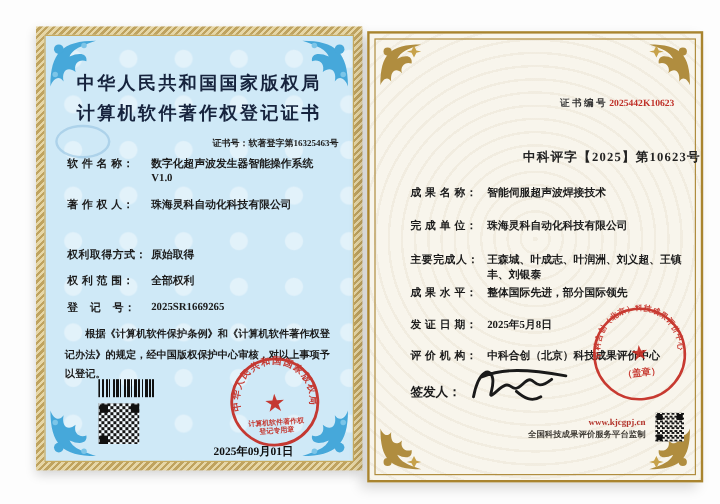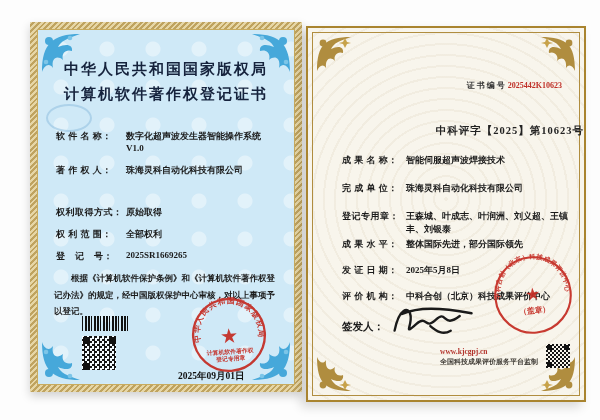--- a/index.html
+++ b/index.html
@@ -53,21 +53,21 @@
   .cr-title { position:absolute; top:60px; left:0; right:0; text-align:center;
     font-size:20px; font-weight:700; letter-spacing:4px; color:#1c1c1c; }
   .cr-sub { position:absolute; top:96px; left:0; right:0; text-align:right;
     font-size:10.5px; font-weight:700; color:#222; letter-spacing:1px; }
   .cr-row { position:absolute; left:34px; right:12px; font-size:9px; color:#1b1b1b; }
   .cr-row .lbl { position:absolute; left:0; width:60px; font-weight:700; letter-spacing:.5px; }
   .cr-row .val { position:absolute; left:64px; right:0; font-weight:600; }
   .cr-issuer { position:absolute; left:34px; top:292px; font-size:10.5px; font-weight:700; color:#1b1b1b; }
   .signature { position:absolute; left:76px; top:268px; width:96px; height:50px; transform:rotate(-4deg); }
   .seal-right { left:184px; top:226px; width:82px; height:82px; transform:rotate(-6deg); }
-  .cr-footer { position:absolute; right:46px; top:318px; line-height:1.5; }
+  .cr-footer { position:absolute; right:46px; top:318px; text-align:right; line-height:1.5; }
   .cr-url { font-size:7.5px; font-weight:700; color:#b3342c; }
   .cr-made { font-size:7px; color:#44403a; font-weight:700; }
   .qr2 { position:absolute; right:14px; top:316px; width:24px; height:24px;
     background:repeating-conic-gradient(#151515 0 25%, #f8f5ec 0 50%) 0 0/4px 4px; }
   .qr2::before { content:""; position:absolute; left:1px; top:1px; width:5px; height:5px;
     background:#111; box-shadow:17px 0 0 #111, 0 17px 0 #111; }
   .orn { position:absolute; width:40px; height:40px; }
   .orn-tl { left:7px; top:7px; } .orn-tr { right:7px; top:7px; transform:scaleX(-1); }
   .orn-bl { left:7px; bottom:7px; transform:scaleY(-1); } .orn-br { right:7px; bottom:7px; transform:scale(-1,-1); }
 </style>
@@ -100,20 +100,23 @@
       <svg class="fl fl-br" viewBox="0 0 44 44">
         <path d="M2,40 C2,12 12,2 40,2 C26,7 21,9 18,15 C27,11 33,13 32,19 C26,17 21,21 23,28 C17,23 11,26 13,36 C9,30 4,34 2,40 Z" fill="#46a8da"></path>
         <circle cx="9" cy="9" r="4" fill="#46a8da"></circle>
           <circle cx="30" cy="6" r="2.3" fill="#7cc5e8"></circle>
           <circle cx="6" cy="30" r="2.3" fill="#7cc5e8"></circle>
       </svg>
 
       <div class="cl-t1">中华人民共和国国家版权局</div>
       <div class="cl-t2">计算机软件著作权登记证书</div>
 
+      <div class="cl-certno">
+        <span>证书号：</span><span>软著登字第16325463号</span>
+      </div>
 
       <div class="cl-emblem"></div>
 
       <div class="cl-row" style="top:100px">
         <span class="lbl">软 件 名 称：</span>
         <span class="val">
           <span style="display:block">数字化超声波发生器智能操作系统</span>
           <span style="display:block">V1.0</span>
         </span>
       </div>
@@ -186,21 +189,21 @@
 
     <div class="cr-row" style="top:126px">
       <span class="lbl">成 果 名 称：</span>
       <span class="val">智能伺服超声波焊接技术</span>
     </div>
     <div class="cr-row" style="top:154px">
       <span class="lbl">完 成 单 位：</span>
       <span class="val">珠海灵科自动化科技有限公司</span>
     </div>
     <div class="cr-row" style="top:182px">
-      <span class="lbl">登记专用章：</span>
+      <span class="lbl">主要完成人：</span>
       <span class="val">王森城、叶成志、叶润洲、刘义超、王镇丰、刘银泰</span>
     </div>
     <div class="cr-row" style="top:210px">
       <span class="lbl">成 果 水 平：</span>
       <span class="val">整体国际先进，部分国际领先</span>
     </div>
     <div class="cr-row" style="top:236px">
       <span class="lbl">发 证 日 期：</span>
       <span class="val">2025年5月8日</span>
     </div>

